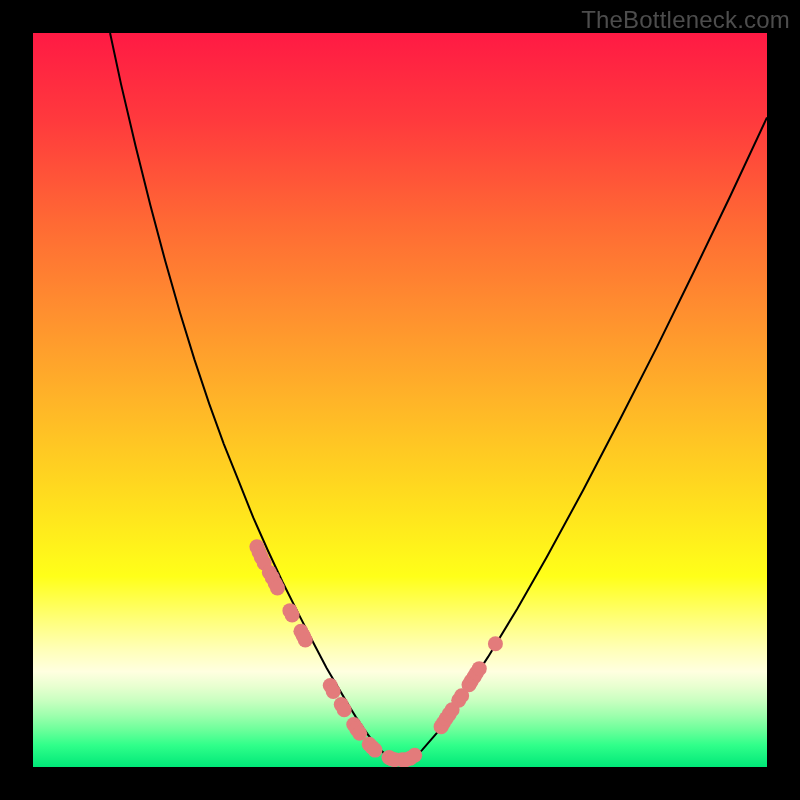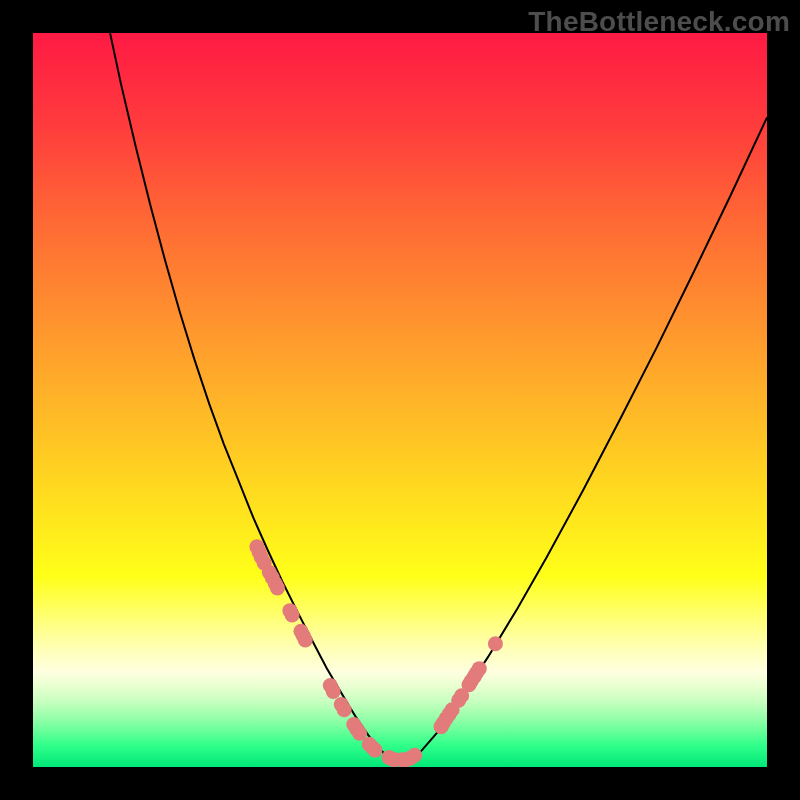--- a/index.html
+++ b/index.html
@@ -17,21 +17,21 @@
       #ffff7a 80%,
       #ffffb8 84%,
       #ffffe0 87%,
       #e8ffd0 89%,
       #c8ffc0 91%,
       #9dffad 93%,
       #6aff9a 95%,
       #31ff8a 97%,
       #00e878 100%);
   }
-  .watermark{position:absolute;top:6px;right:10px;color:#4d4d4d;font-size:28px;font-weight:700;letter-spacing:.2px}
+  .watermark{position:absolute;top:6px;right:10px;color:#4d4d4d;font-size:24px;font-weight:400;letter-spacing:.2px}
   svg{position:absolute;inset:0}
 </style>
 </head>
 <body>
 
 <div class="frame">
   <div class="plot">
     <div class="gradient"></div>
     <svg id="chart-svg" viewBox="0 0 734 734" preserveAspectRatio="none">
         <path d="M77.07 0.00 L88.08 51.38 L102.76 113.77 L117.44 172.49 L132.12 227.54 L146.80 278.92 L161.48 326.63 L176.16 370.67 L190.84 411.04 L205.52 447.74 L220.20 484.44 L234.88 517.47 L249.56 549.03 L264.24 578.39 L278.92 607.02 L286.26 620.96 L293.60 634.91 L300.94 647.39 L308.28 659.87 L315.62 672.34 L322.96 684.09 L330.30 695.10 L337.64 705.37 L344.98 714.18 L352.32 721.52 L359.66 726.66 L367.00 726.66 L374.34 726.66 L381.68 723.72 L389.02 717.12 L403.70 700.24 L425.72 668.67 L455.08 623.90 L484.44 575.46 L513.80 524.08 L550.50 456.55 L587.20 386.08 L623.90 314.15 L660.60 239.28 L697.30 162.95 L734.00 84.41 " fill="none" stroke="#000000" stroke-width="2"></path>

